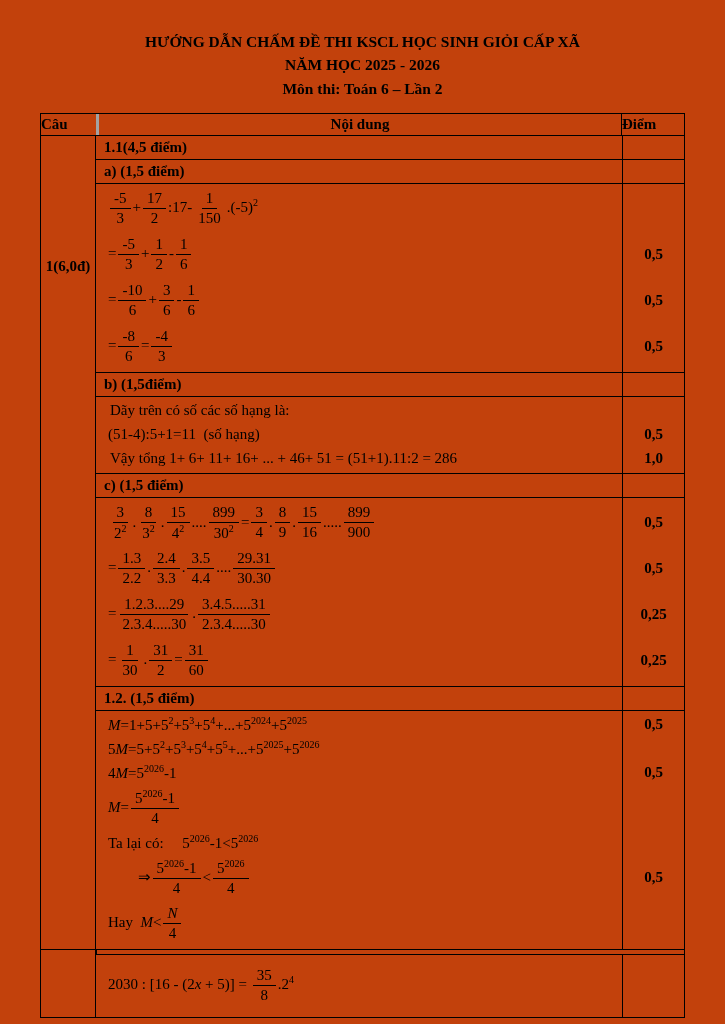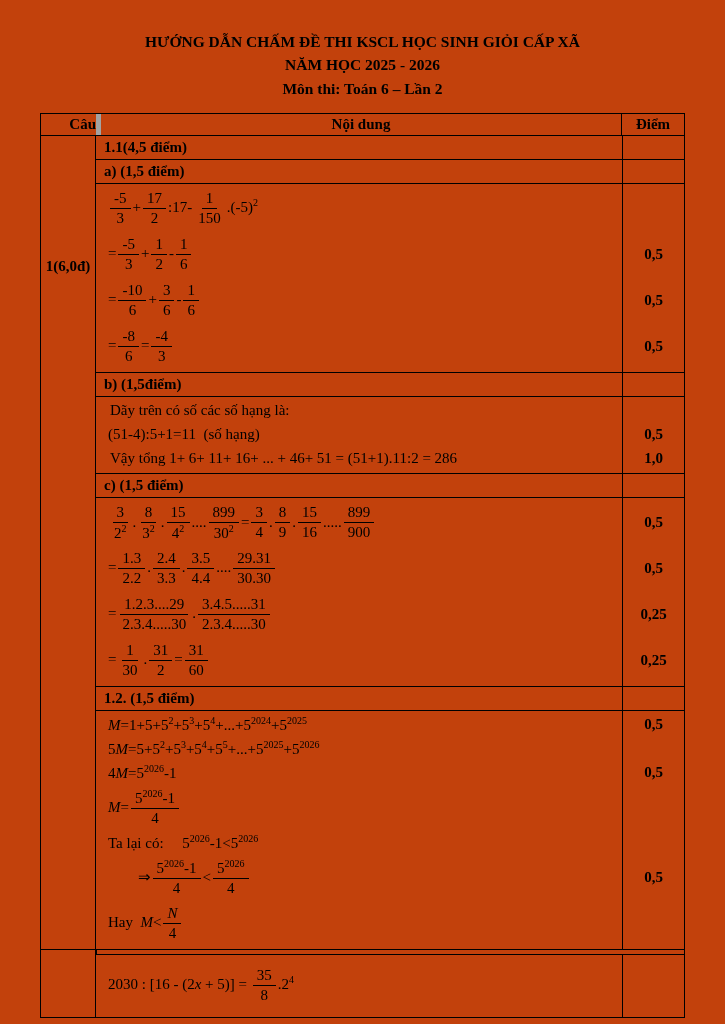--- a/index.html
+++ b/index.html
@@ -5,23 +5,23 @@
   html,body { margin:0; padding:0; background:#fff; color:#000;
     font-family:"Liberation Serif", serif; }
   .page { width:725px; height:1024px; box-sizing:border-box;
     padding:30px 40px 0 40px; background:#c2410c; overflow:hidden; }
 
   .title-block { text-align:center; font-weight:bold; font-size:15.5px; line-height:1.5; }
 
   .doc-table { margin-top:13px; border:1px solid #000; font-size:15px; }
 
   .thead { display:flex; border-bottom:1px solid #000; font-weight:bold; }
-  .th-cau { width:55px; border-right:5px solid #a3a3a3; text-align:right; padding:2px 0; }
+  .th-cau { width:55px; border-right:3px solid #a3a3a3; text-align:left; padding:2px 0; }
   .th-noidung { flex:1; text-align:center; padding:2px 0; }
-  .th-diem { width:62px; border-left:1px solid #000; text-align:center; padding:2px 0; }
+  .th-diem { width:62px; border-left:1px solid #000; padding:2px 0; }
 
   .qblock { display:flex; }
   .qblock + .qblock { border-top:1px solid #000; }
   .cau-cell { width:55px; border-right:1px solid #000; box-sizing:border-box;
     font-weight:bold; text-align:center; padding-top:122px; }
   .cau-cell.empty { padding-top:0; }
   .sections { flex:1; display:flex; flex-direction:column; min-width:0; }
 
   .srow { display:flex; }
   .srow + .srow { border-top:1px solid #000; }

